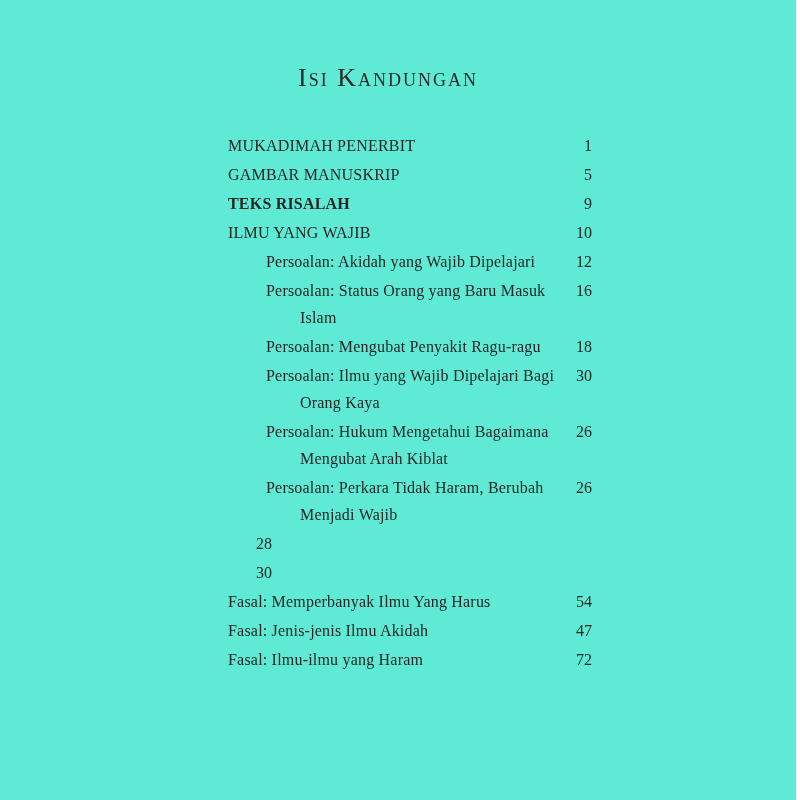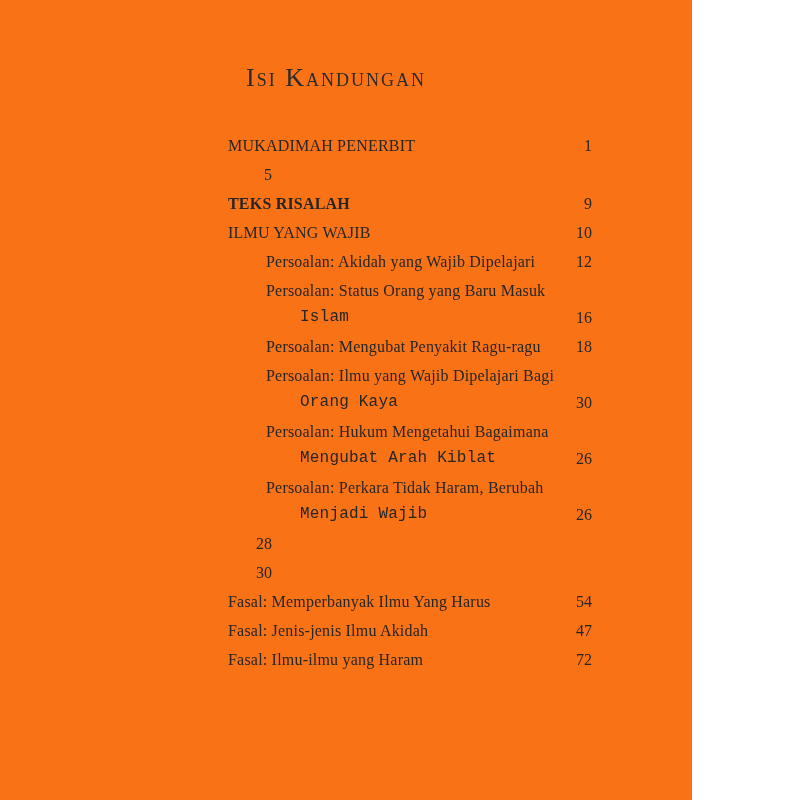--- a/index.html
+++ b/index.html
@@ -2,23 +2,23 @@
 <html><head>
 <meta charset="utf-8">
 <style>
   html, body {
     margin: 0;
     padding: 0;
     background: #ffffff;
   }
   .page {
     position: relative;
-    width: 692px;
+    width: 796px;
     height: 800px;
-    background: #f97316;
+    background: #5eead4;
     overflow: hidden;
     font-family: "Liberation Serif", "DejaVu Serif", serif;
     color: #262626;
   }
   .page-title {
     margin: 0;
     padding-top: 62px;
     text-align: center;
     transform: translateX(-10px);
     font-family: "Liberation Serif", "DejaVu Serif", serif;
@@ -29,40 +29,39 @@
     letter-spacing: 2px;
     color: #2b2b2b;
   }
   .toc {
     margin-top: 38px;
     margin-left: 228px;
     width: 364px;
   }
   .toc-row {
     display: flex;
-    align-items: flex-end;
+    align-items: flex-start;
     margin-bottom: 2px;
   }
   .toc-label {
     flex: 1;
     min-width: 0;
     font-size: 16px;
     line-height: 27px;
     letter-spacing: 0.2px;
   }
   .toc-row.level1 .toc-label {
     padding-left: 38px;
   }
   .toc-label .line {
     display: block;
     white-space: nowrap;
   }
   .toc-label .line.wrap {
     padding-left: 34px;
-    font-family: Liberation Mono, monospace;
   }
   .toc-row.bold .toc-label {
     font-weight: bold;
   }
   .toc-page {
     width: 44px;
     flex: 0 0 44px;
     text-align: right;
     font-size: 16px;
     line-height: 27px;
@@ -74,20 +73,23 @@
 <div class="page">
   <h1 class="page-title">Isi Kandungan</h1>
   <div class="toc">
       <div class="toc-row level0">
     <div class="toc-label">
           <span class="line">MUKADIMAH PENERBIT</span>
         </div>
     <div class="toc-page">1</div>
   </div>
       <div class="toc-row level0">
+    <div class="toc-label">
+          <span class="line">GAMBAR MANUSKRIP</span>
+        </div>
     <div class="toc-page">5</div>
   </div>
       <div class="toc-row level0 bold">
     <div class="toc-label">
           <span class="line">TEKS RISALAH</span>
         </div>
     <div class="toc-page">9</div>
   </div>
       <div class="toc-row level0">
     <div class="toc-label">

